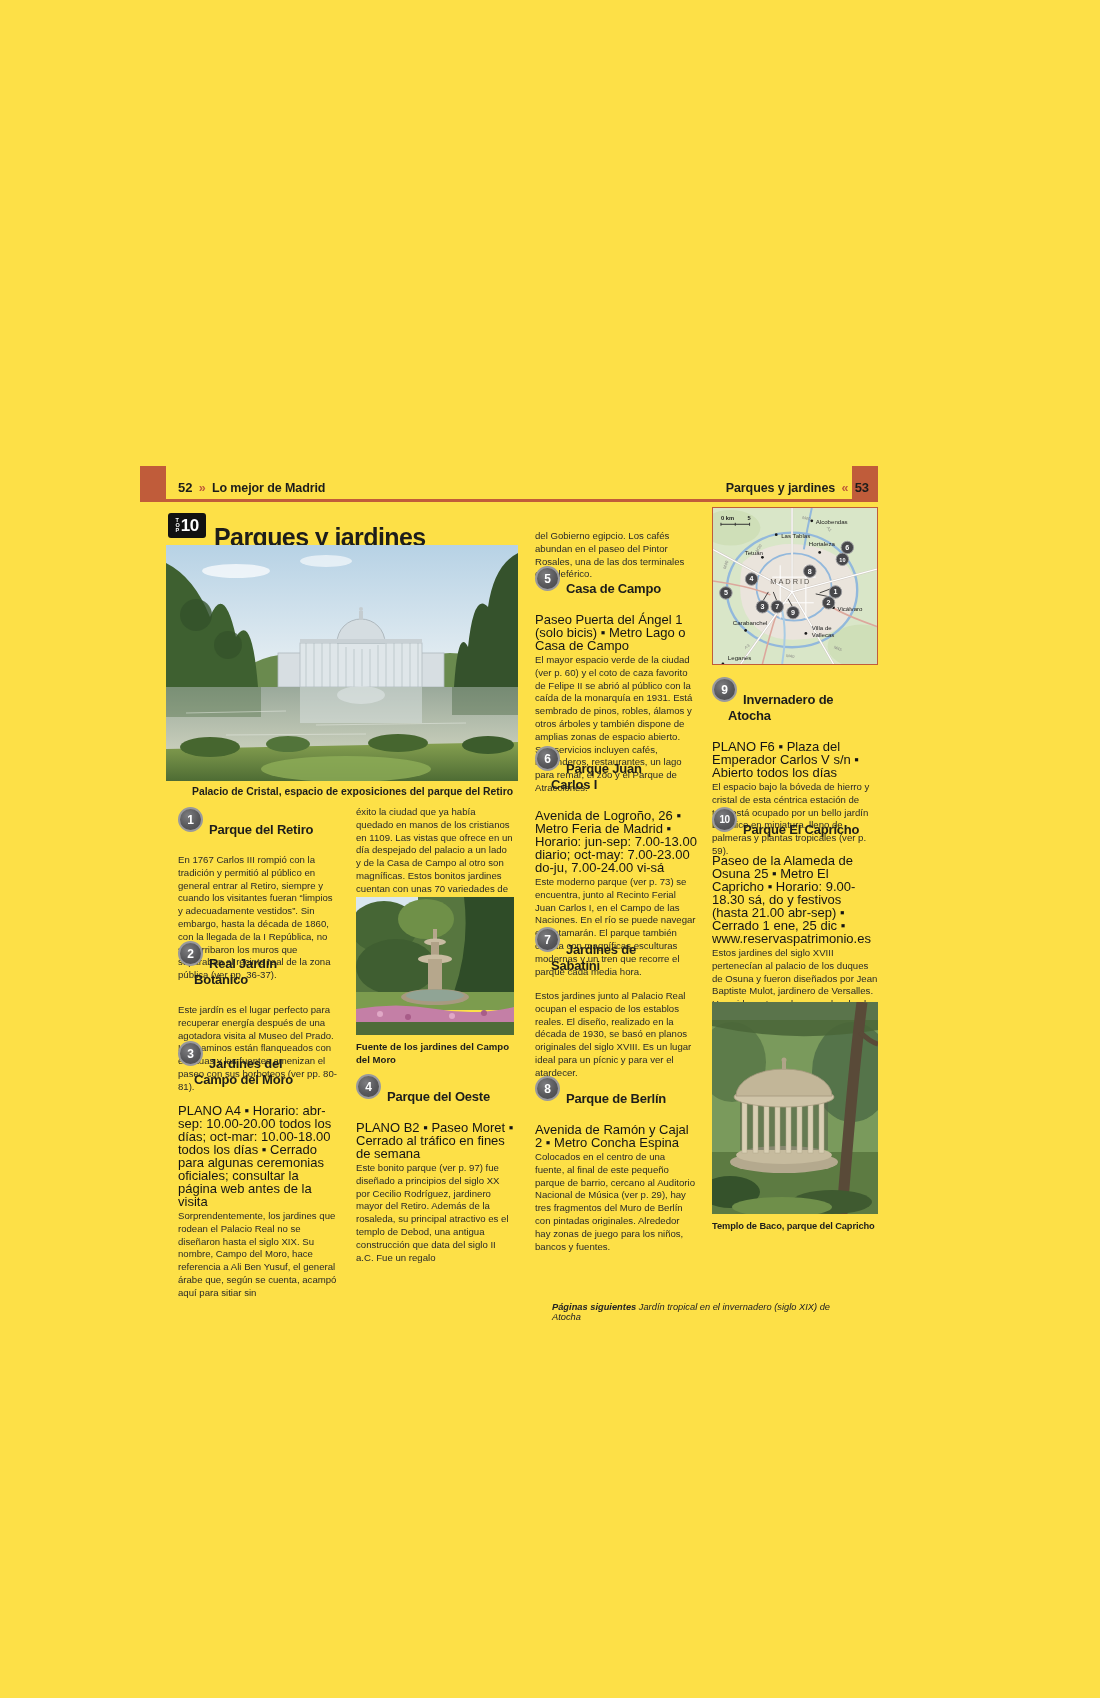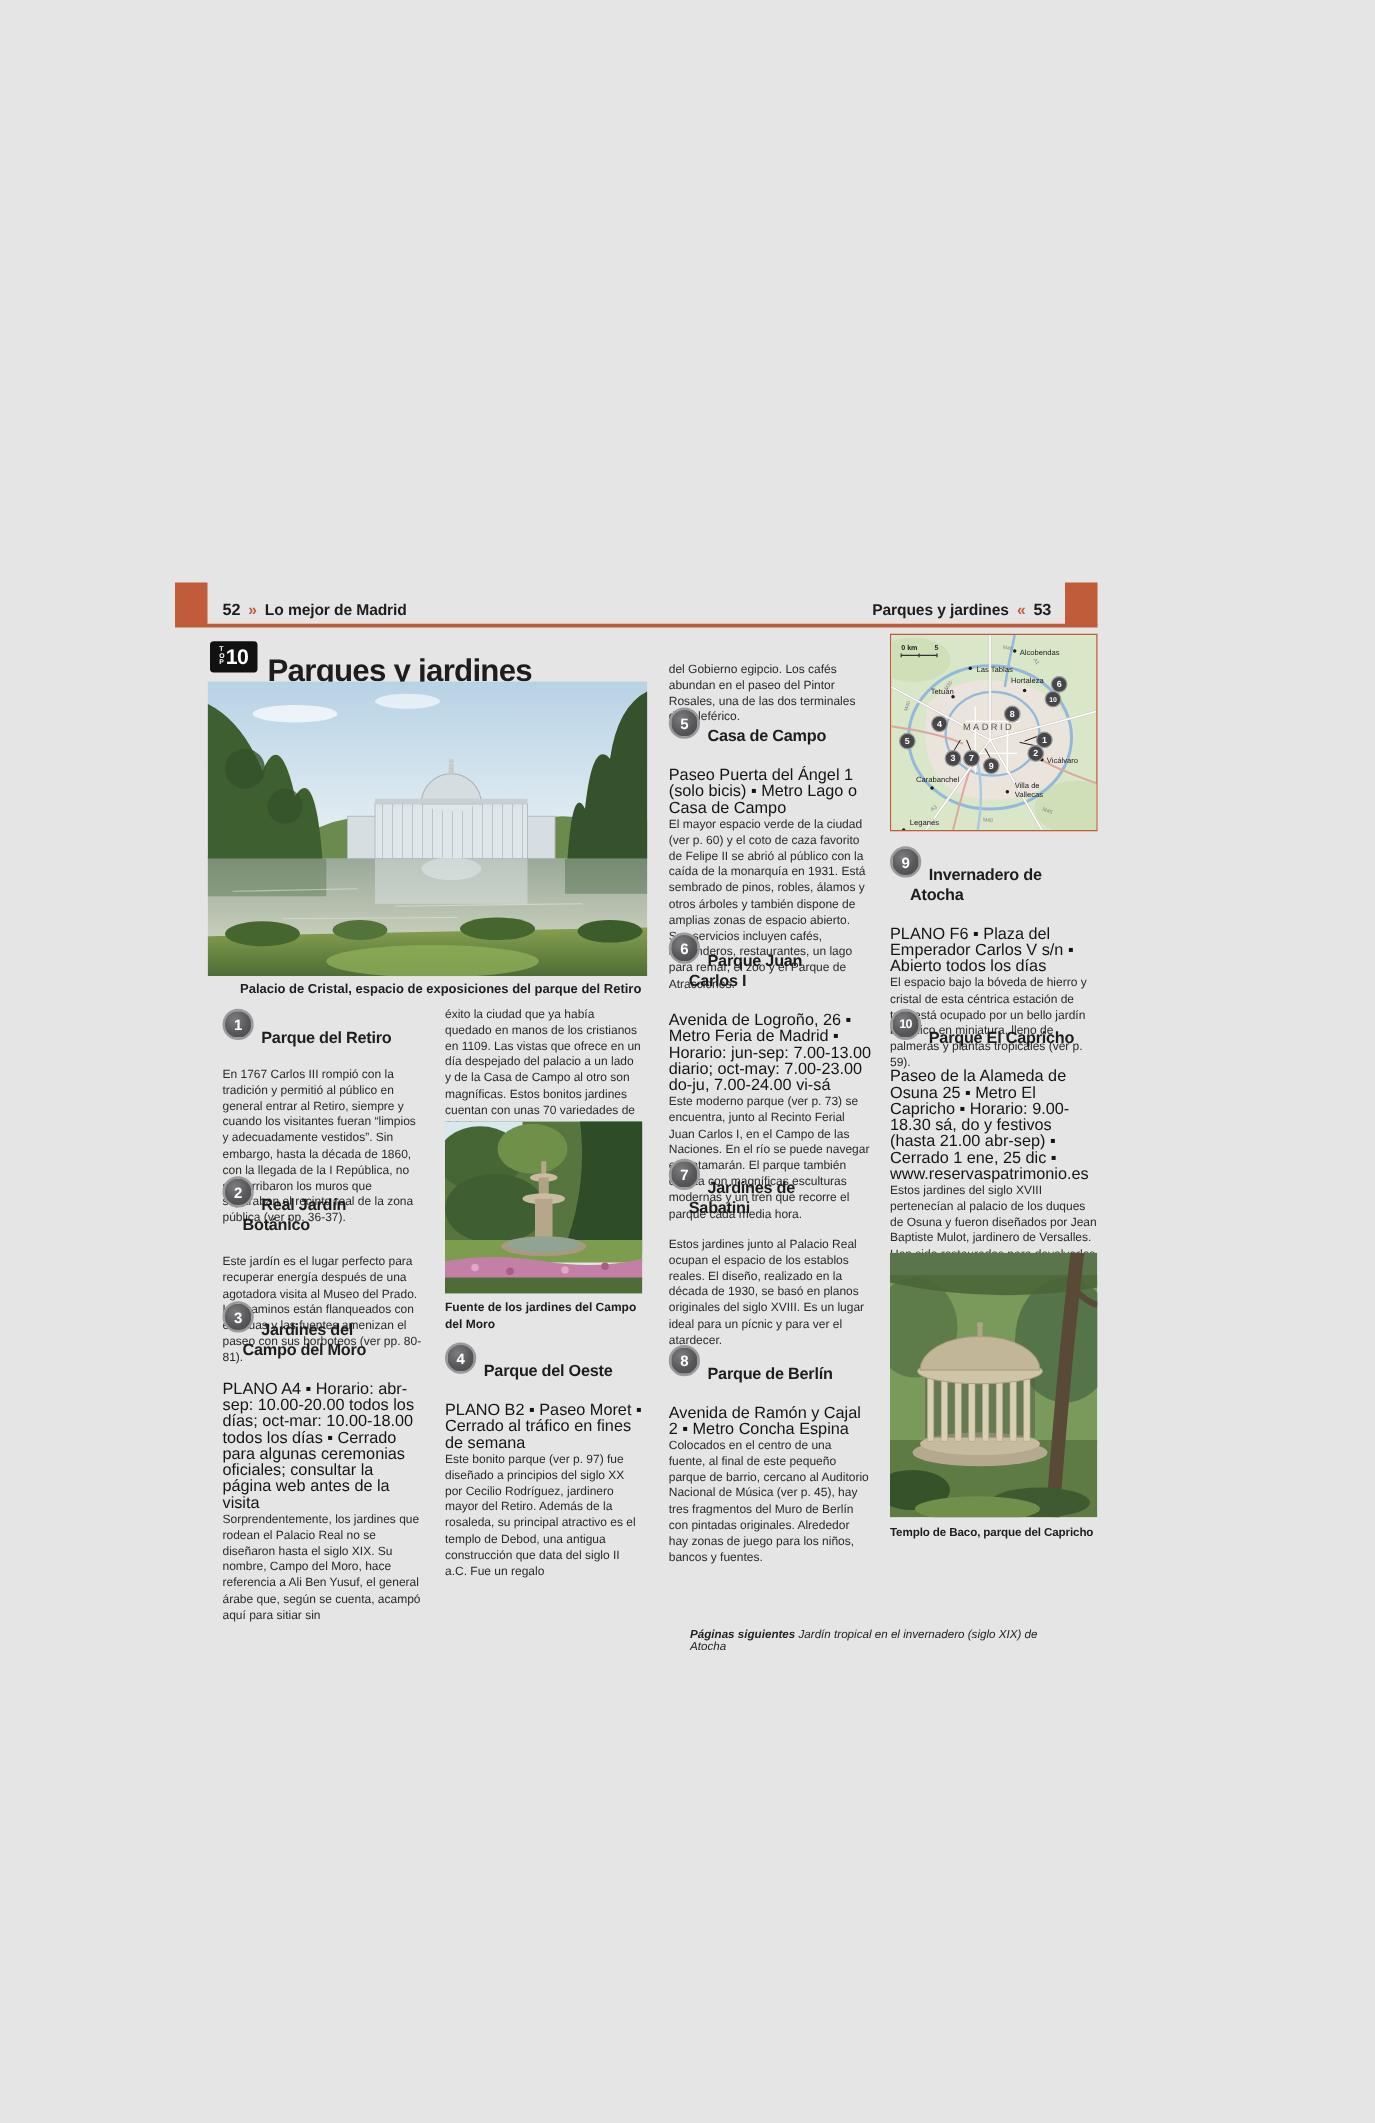--- a/index.html
+++ b/index.html
@@ -1,17 +1,17 @@
 <!DOCTYPE html>
 <html><head>
 <meta charset="utf-8">
 <style>
   :root{ --accent:#C05C3A; --ink:#1d1d1b; --body:#2a2a28; }
   html,body{margin:0;padding:0;background:#ffffff;}
-  .page{position:relative;width:1100px;height:1698px;background:#e5e5e5;overflow:hidden;
+  .page{position:relative;width:1100px;height:1698px;background:#fde047;overflow:hidden;
         font-family:"Liberation Sans", sans-serif;color:var(--body);}
   
   .tab{position:absolute;top:466px;width:26px;height:34px;background:var(--accent);}
   .rule{position:absolute;left:140px;top:499px;width:738px;height:2.5px;background:var(--accent);}
   .hdr{position:absolute;top:480px;font-size:12.5px;font-weight:bold;color:var(--ink);letter-spacing:-0.1px;}
   .hdr .chev{color:var(--accent);font-weight:bold;padding:0 3px;}
   .hdr .pnum{font-size:13px;}
   
   .badge{position:absolute;left:168px;top:513px;width:38px;height:25px;background:#111;border-radius:3px;
          display:flex;align-items:center;justify-content:center;gap:1px;}
@@ -59,21 +59,21 @@
 <div class="page">
 
   <div class="tab" style="left:140px;"></div>
   <div class="tab" style="left:852px;"></div>
   <div class="rule"></div>
   <div class="hdr" style="left:178px;">
     <span class="pnum">52</span>
     <span class="chev">»</span>
     <span>Lo mejor de Madrid</span>
   </div>
-  <div class="hdr" style="left:596px;width:245px;text-align:right;">
+  <div class="hdr" style="left:624px;width:245px;text-align:right;">
     <span>Parques y jardines</span>
     <span class="chev">«</span>
     <span class="pnum">53</span>
   </div>
 
   <div class="badge">
     <span class="top">
         <span>T</span>
         <span>O</span>
         <span>P</span>
@@ -209,21 +209,21 @@
     </div>
     <div class="item" style="top:361px;">
       <div class="num">7</div>
       <h3>Jardines de Sabatini</h3>
       <p class="bodytxt">Estos jardines junto al Palacio Real ocupan el espacio de los establos reales. El diseño, realizado en la década de 1930, se basó en planos originales del siglo XVIII. Es un lugar ideal para un pícnic y para ver el atardecer.</p>
     </div>
     <div class="item" style="top:510px;">
       <div class="num">8</div>
       <h3>Parque de Berlín</h3>
       <p class="info">Avenida de Ramón y Cajal 2 ▪ Metro Concha Espina</p>
-      <p class="bodytxt">Colocados en el centro de una fuente, al final de este pequeño parque de barrio, cercano al Auditorio Nacional de Música (ver p. 45), hay tres fragmentos del Muro de Berlín con pintadas originales. Alrededor hay zonas de juego para los niños, bancos y fuentes.</p>
+      <p class="bodytxt">Colocados en el centro de una fuente, al final de este pequeño parque de barrio, cercano al Auditorio Nacional de Música (ver p. 29), hay tres fragmentos del Muro de Berlín con pintadas originales. Alrededor hay zonas de juego para los niños, bancos y fuentes.</p>
     </div>
   </div>
 
   <div class="mapbox">
     <svg viewBox="0 0 166 158">
       <rect x="0" y="0" width="166" height="158" fill="#d9e6c8"></rect>
       <ellipse cx="18" cy="20" rx="30" ry="18" fill="#cfdfb8"></ellipse>
       <ellipse cx="150" cy="140" rx="34" ry="22" fill="#cfdfb8"></ellipse>
       <path d="M30,55 Q55,33 88,37 Q122,40 137,60 Q152,80 141,106 Q126,131 90,133 Q54,136 38,115 Q22,95 30,55 Z" fill="#EAE4DC"></path>
 

